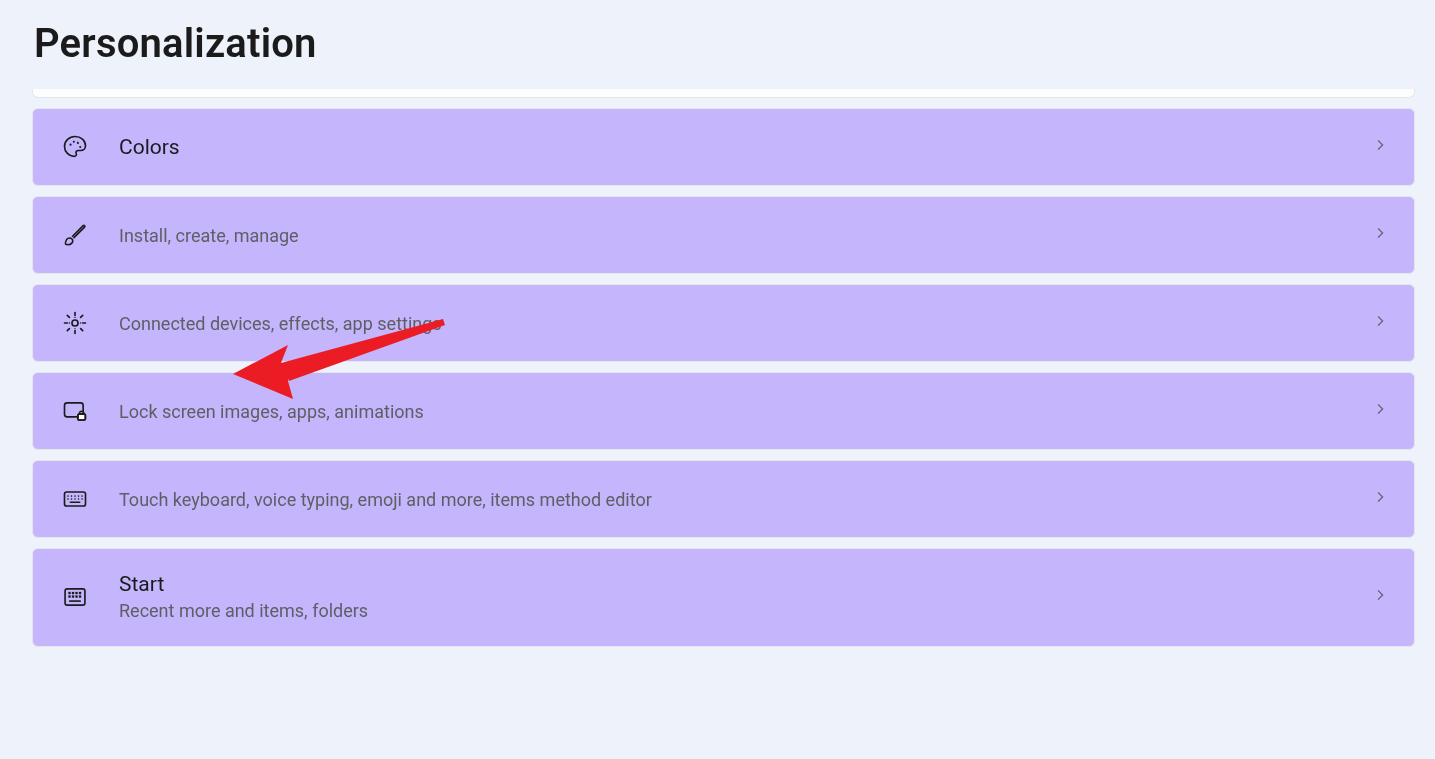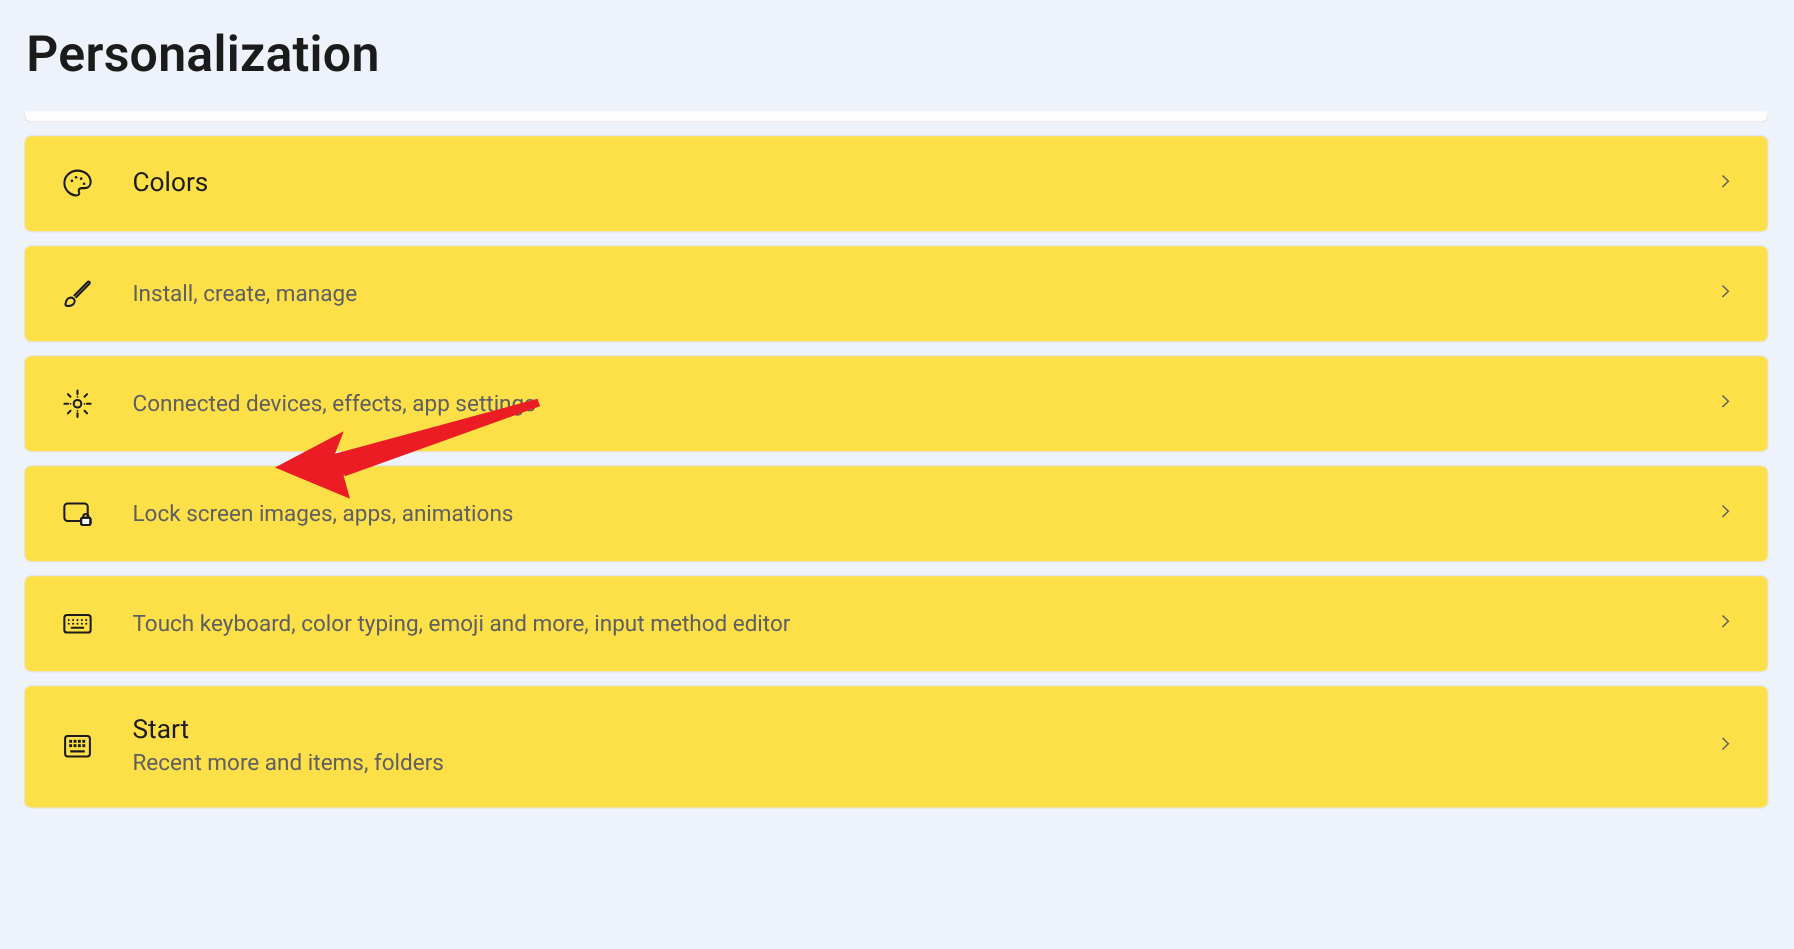--- a/index.html
+++ b/index.html
@@ -8,40 +8,41 @@
     background: #eef3fb;
     font-family: "Segoe UI", -apple-system, BlinkMacSystemFont, Roboto, Arial, sans-serif;
     color: #1b1b1b;
     width: 1435px;
     height: 759px;
     overflow: hidden;
   }
   .page {
     padding: 16px 20px 0 19px;
     box-sizing: border-box;
+    margin-left: 13px;
   }
   .page-title {
     font-size: 40px;
     font-weight: 600;
     margin: 4px 0 22px 2px;
     letter-spacing: 0.2px;
   }
 
   
   .peek-card {
     height: 8px;
     background: #fdfdfe;
     border: 1px solid #e6e6e9;
     border-top: none;
     border-radius: 0 0 6px 6px;
     margin-bottom: 10px;
   }
 
   .card {
-    background: #fde047;
+    background: #c4b5fd;
     border: 1px solid #e6e6e9;
     border-radius: 6px;
     margin-bottom: 10px;
     display: flex;
     align-items: center;
     padding: 22px 26px;
     box-sizing: border-box;
     cursor: pointer;
     position: relative;
   }
@@ -218,21 +219,21 @@
           <line x1="6" y1="12" x2="6" y2="12"></line>
           <line x1="9" y1="12" x2="9" y2="12"></line>
           <line x1="12" y1="12" x2="12" y2="12"></line>
           <line x1="15" y1="12" x2="15" y2="12"></line>
           <line x1="18" y1="12" x2="18" y2="12"></line>
           <line x1="8" y1="14.8" x2="16" y2="14.8"></line>
         </g>
       </svg>
     </span>
     <div class="text-col">
-      <div class="subtitle">Touch keyboard, color typing, emoji and more, input method editor</div>
+      <div class="subtitle">Touch keyboard, voice typing, emoji and more, items method editor</div>
     </div>
     <span class="chevron">
       <svg viewBox="0 0 24 24">
           <polyline points="9 5 16 12 9 19"></polyline>
         </svg>
     </span>
   </div>
 
   <div class="card">
     <span class="icon-slot kbd-like">

